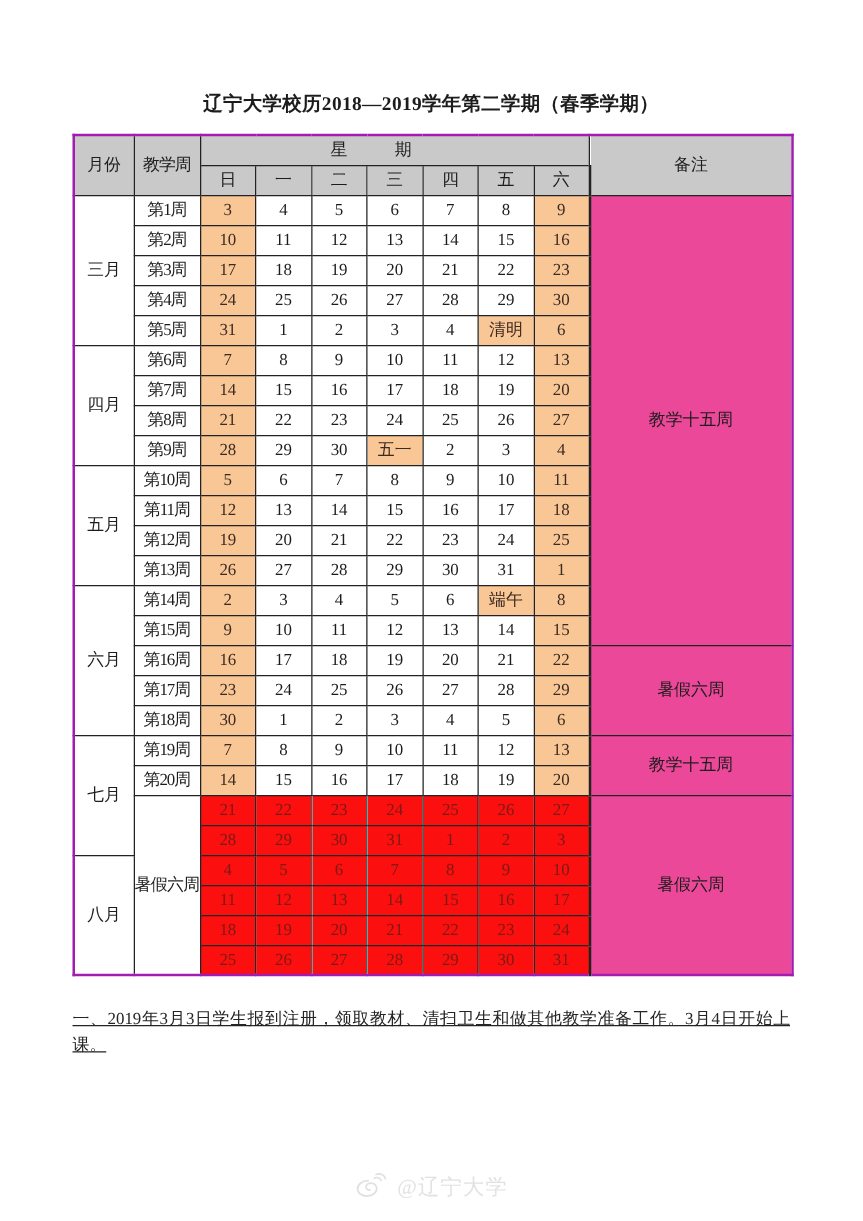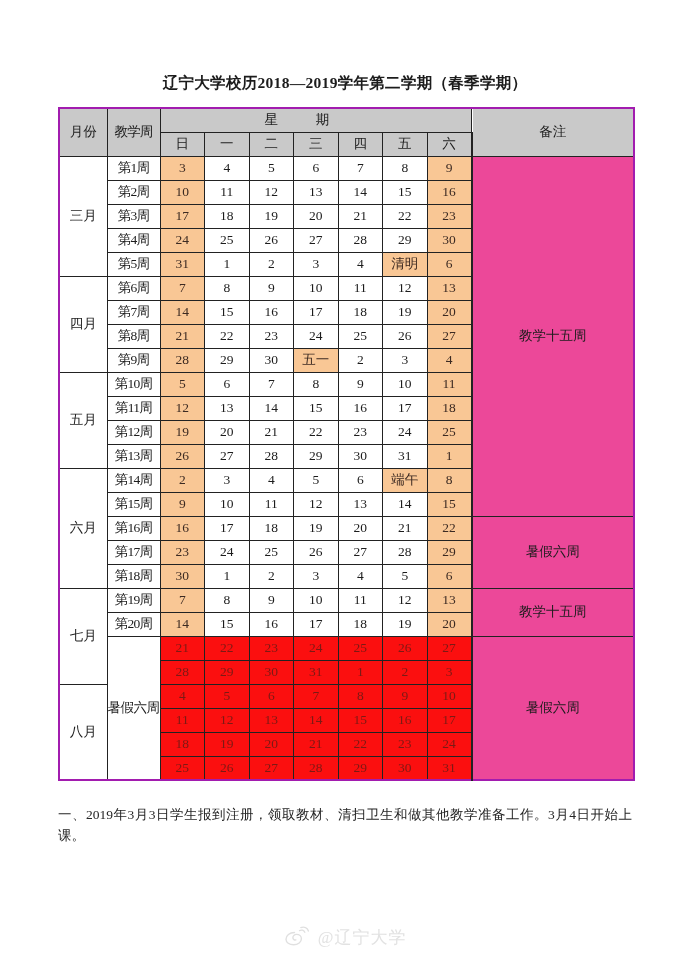--- a/index.html
+++ b/index.html
@@ -61,24 +61,24 @@
   .tb { border-bottom-width: 2px; }
   .rcell { font-size: 13.5px; background: #ec4899; }
   .notes {
     width: 574px;
     margin: 23px 0 0 58px;
     font-size: 13.5px;
     line-height: 1.58;
     color: #242424;
     text-align: justify;
   }
-  .notes p { margin: 0; }
+  .notes p { margin: 0; text-decoration: underline; }
   .watermark {
     position: absolute;
-    left: 0; right: 0; bottom: 28px;
+    left: 0; right: 0; bottom: 16px;
     text-align: center;
     color: #e2e2e2;
     font-size: 17px;
     letter-spacing: 1px;
   }
   .watermark svg { vertical-align: -4px; margin-right: 3px; }
 </style>
 </head>
 <body>
 

